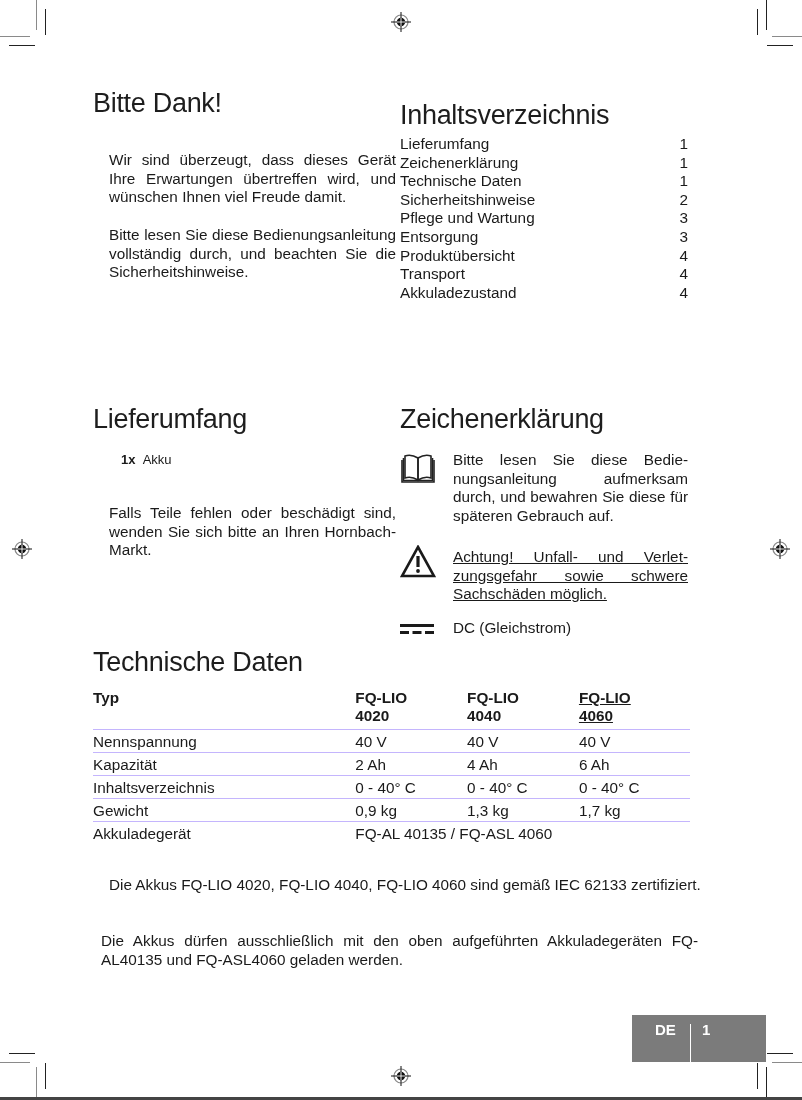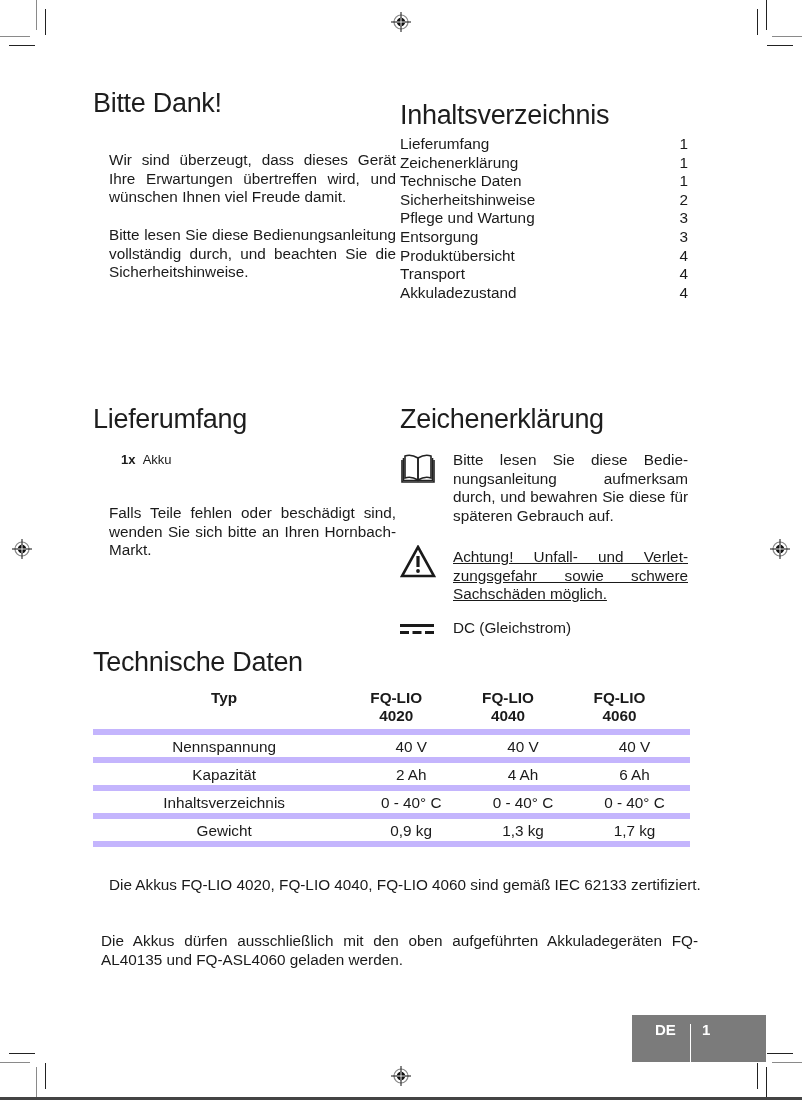--- a/index.html
+++ b/index.html
@@ -24,21 +24,21 @@
     position: absolute; left: 53px; width: 235px; font-size: 15.3px; line-height: 18.6px;
     text-align: justify;
   }
   .legend-icon { position: absolute; left: 0; }
   table.spec {
     position: absolute; left: 93px; top: 689px; width: 597px;
     border-collapse: collapse; font-size: 15.3px; line-height: 18px;
   }
   table.spec th { text-align: left; font-weight: bold; vertical-align: top; padding: 0; height: 40px; }
   table.spec td { padding: 0; height: 21px; vertical-align: bottom; padding-bottom: 1px; }
-  table.spec tr.bordered td, table.spec tr.bordered th { border-bottom: 6px solid #c4b5fd; text-align: center; }
+  table.spec tr.bordered td, table.spec tr.bordered th { border-bottom: 1px solid #c4b5fd; }
   .c0 { width: 307px; } .c1 { width: 97px; } .c2 { width: 97px; } .c3 { width: 96px; }
   .footer-box {
     position: absolute; left: 632px; top: 1015px; width: 134px; height: 47px;
     background: #7b7b7b; color: #fff; font-weight: bold; font-size: 15px;
   }
   .footer-lang { position: absolute; left: 23px; top: 6px; }
   .footer-sep { position: absolute; left: 58px; top: 9px; width: 1px; height: 38px; background: #fff; }
   .footer-page { position: absolute; left: 70px; top: 6px; }
   .crop { position: absolute; background: #222; }
   .crop.g { background: #8a8a8a; }
@@ -197,21 +197,21 @@
 
 <section>
   <h1 class="sec" style="left:93px;top:646px;">Technische Daten</h1>
 
   <table class="spec">
     <tbody>
         <tr class="bordered">
       <th class="c0">Typ</th>
       <th class="c1" style="padding-right:30px;">FQ-LIO 4020</th>
       <th class="c2" style="padding-right:30px;">FQ-LIO 4040</th>
-      <th class="c3" style="padding-right:30px;">FQ-LIO 4060</th>
+      <th class="c3" style="padding-right:30px;text-decoration:underline;">FQ-LIO 4060</th>
     </tr>
     <tr class="bordered">
       <td>Nennspannung</td>
       <td>40 V</td>
       <td>40 V</td>
       <td>40 V</td>
     </tr>
     <tr class="bordered">
       <td>Kapazität</td>
       <td>2 Ah</td>
@@ -222,20 +222,24 @@
       <td>Inhaltsverzeichnis</td>
       <td>0 - 40° C</td>
       <td>0 - 40° C</td>
       <td>0 - 40° C</td>
     </tr>
     <tr class="bordered">
       <td>Gewicht</td>
       <td>0,9 kg</td>
       <td>1,3 kg</td>
       <td>1,7 kg</td>
+    </tr>
+    <tr>
+      <td>Akkuladegerät</td>
+      <td colspan="3">FQ-AL 40135 / FQ-ASL 4060</td>
     </tr>
   </tbody>
     </table>
 
   <p class="para" style="left:93px;top:860px;width:597px;">Die Akkus FQ-LIO 4020, FQ-LIO 4040, FQ-LIO 4060 sind gemäß IEC 62133 zer­tifiziert.</p>
   <p class="para" style="left:85px;top:916px;width:597px;">Die Akkus dürfen ausschließlich mit den oben aufgeführten Akkuladegeräten FQ-AL40135 und FQ-ASL4060 geladen werden.</p>
 </section>
 
 <div class="footer-box">
   <span class="footer-lang">DE</span>

